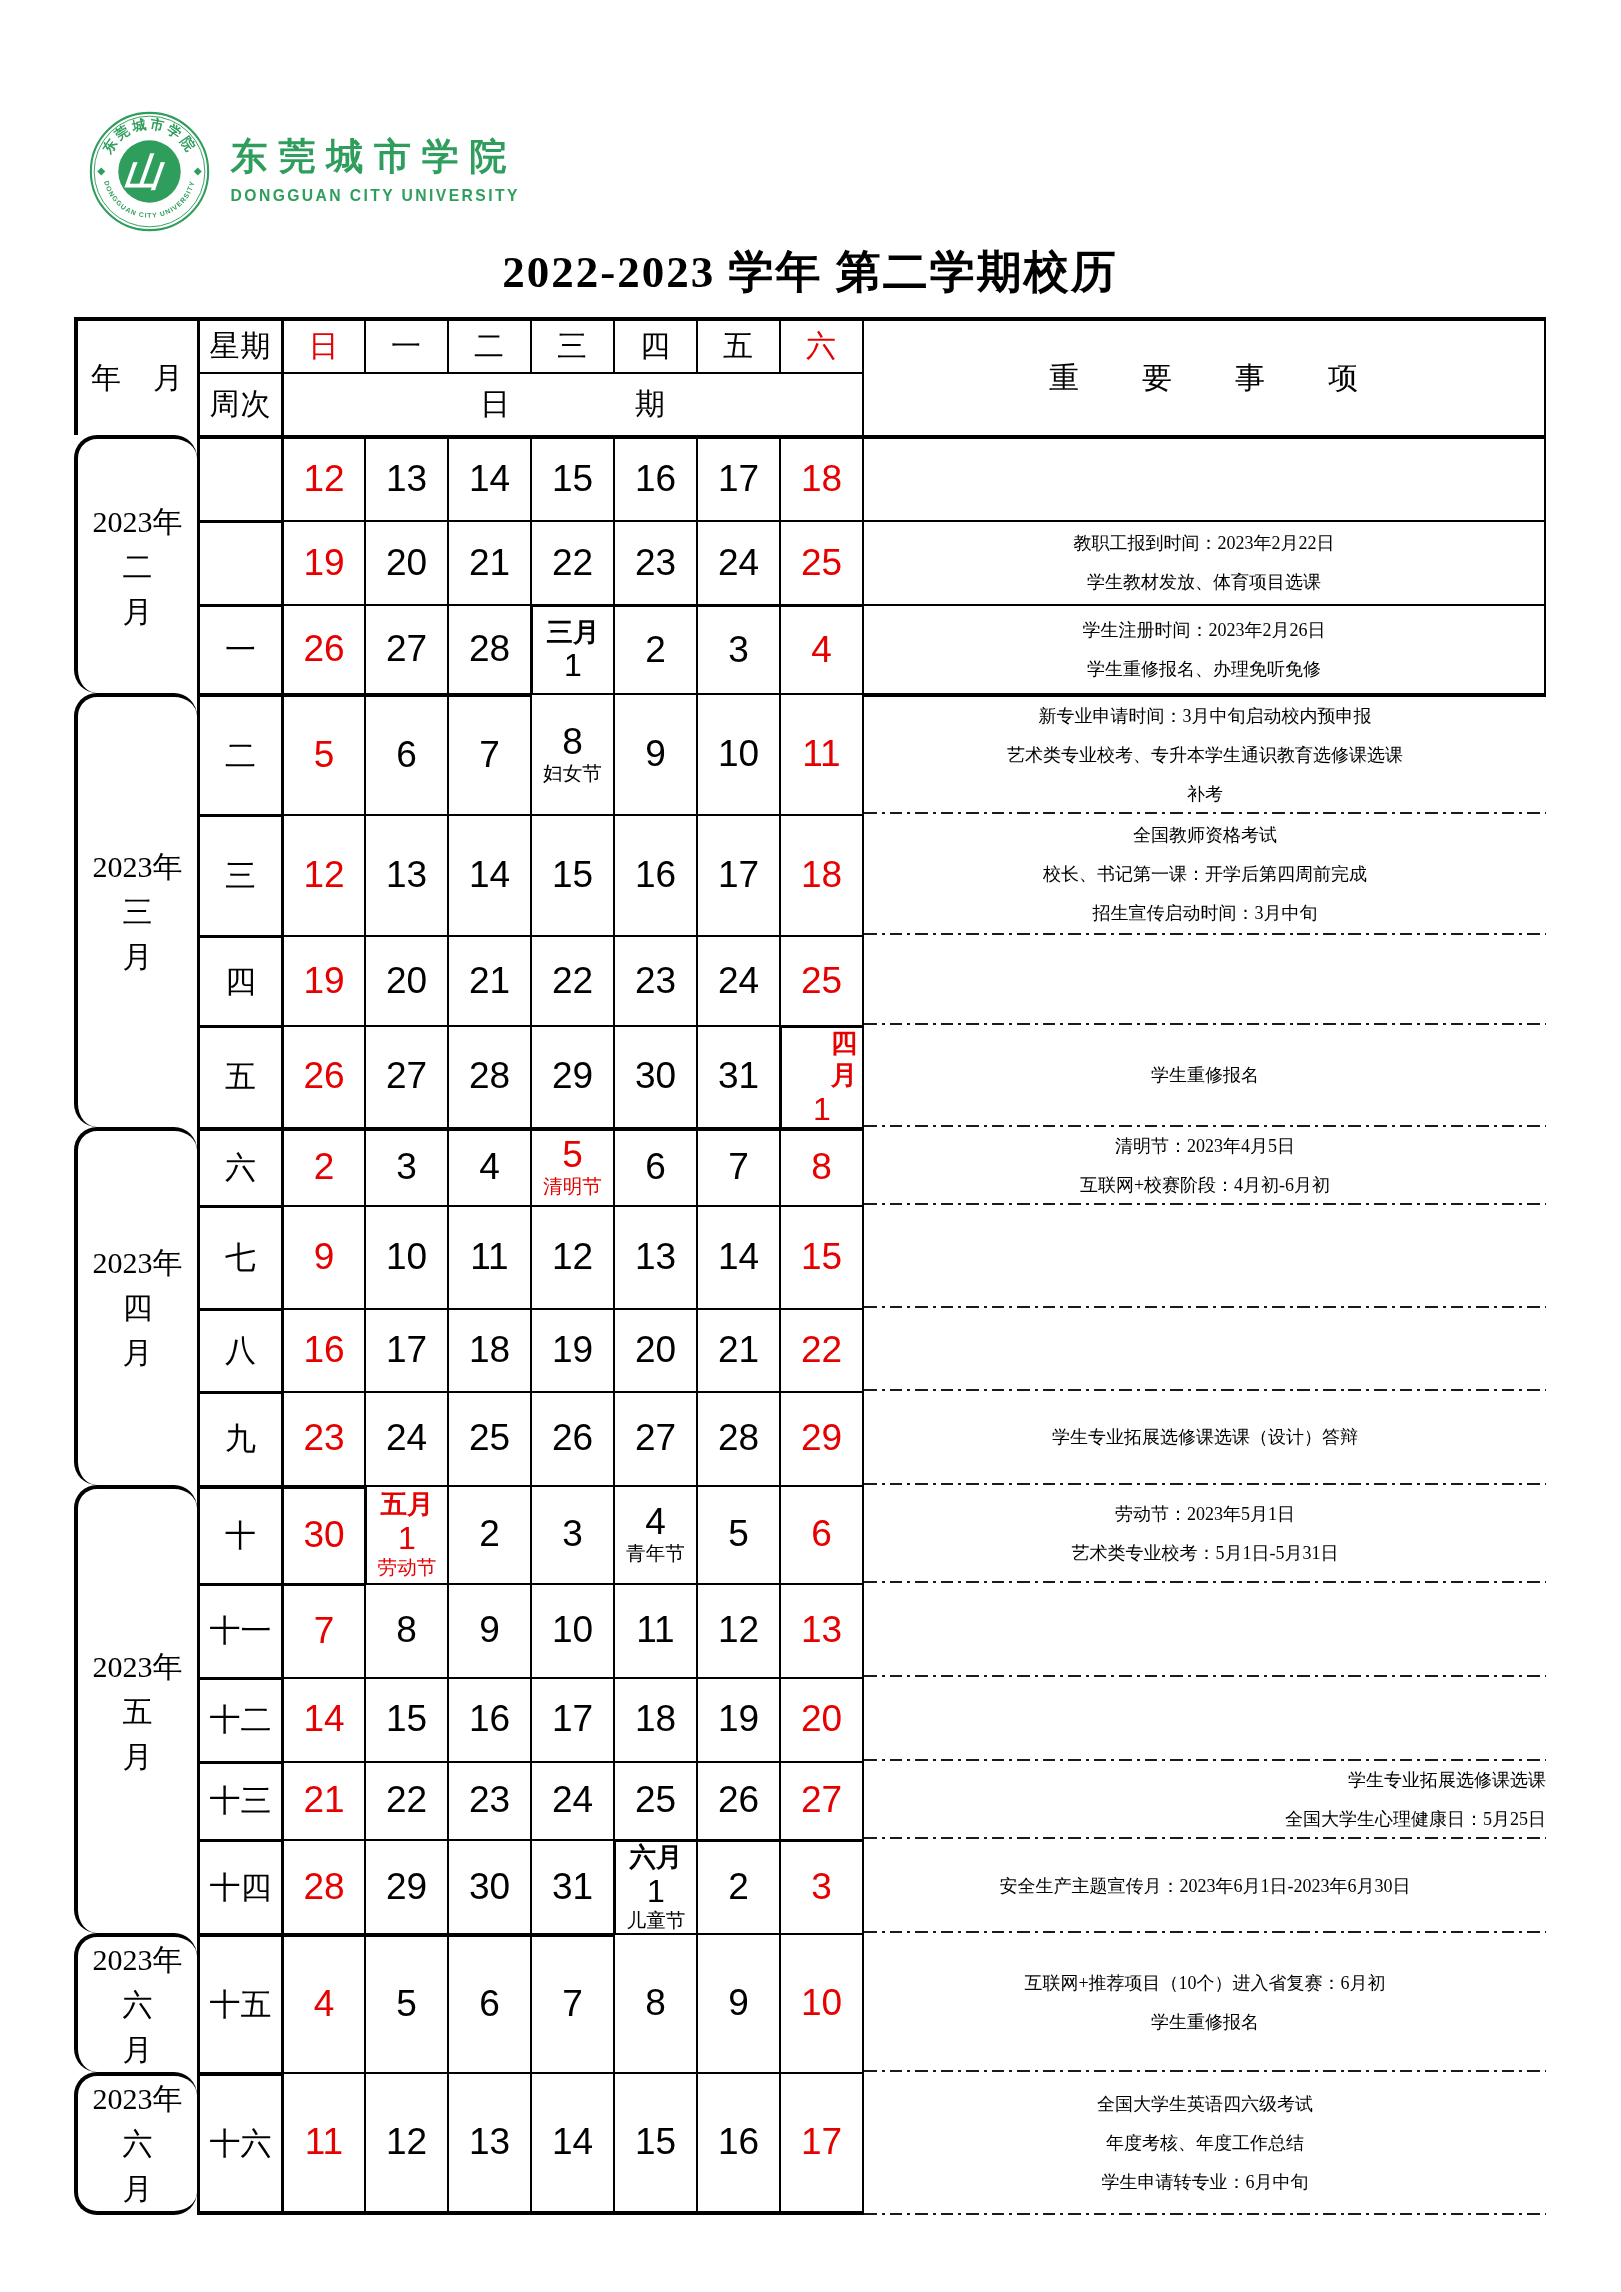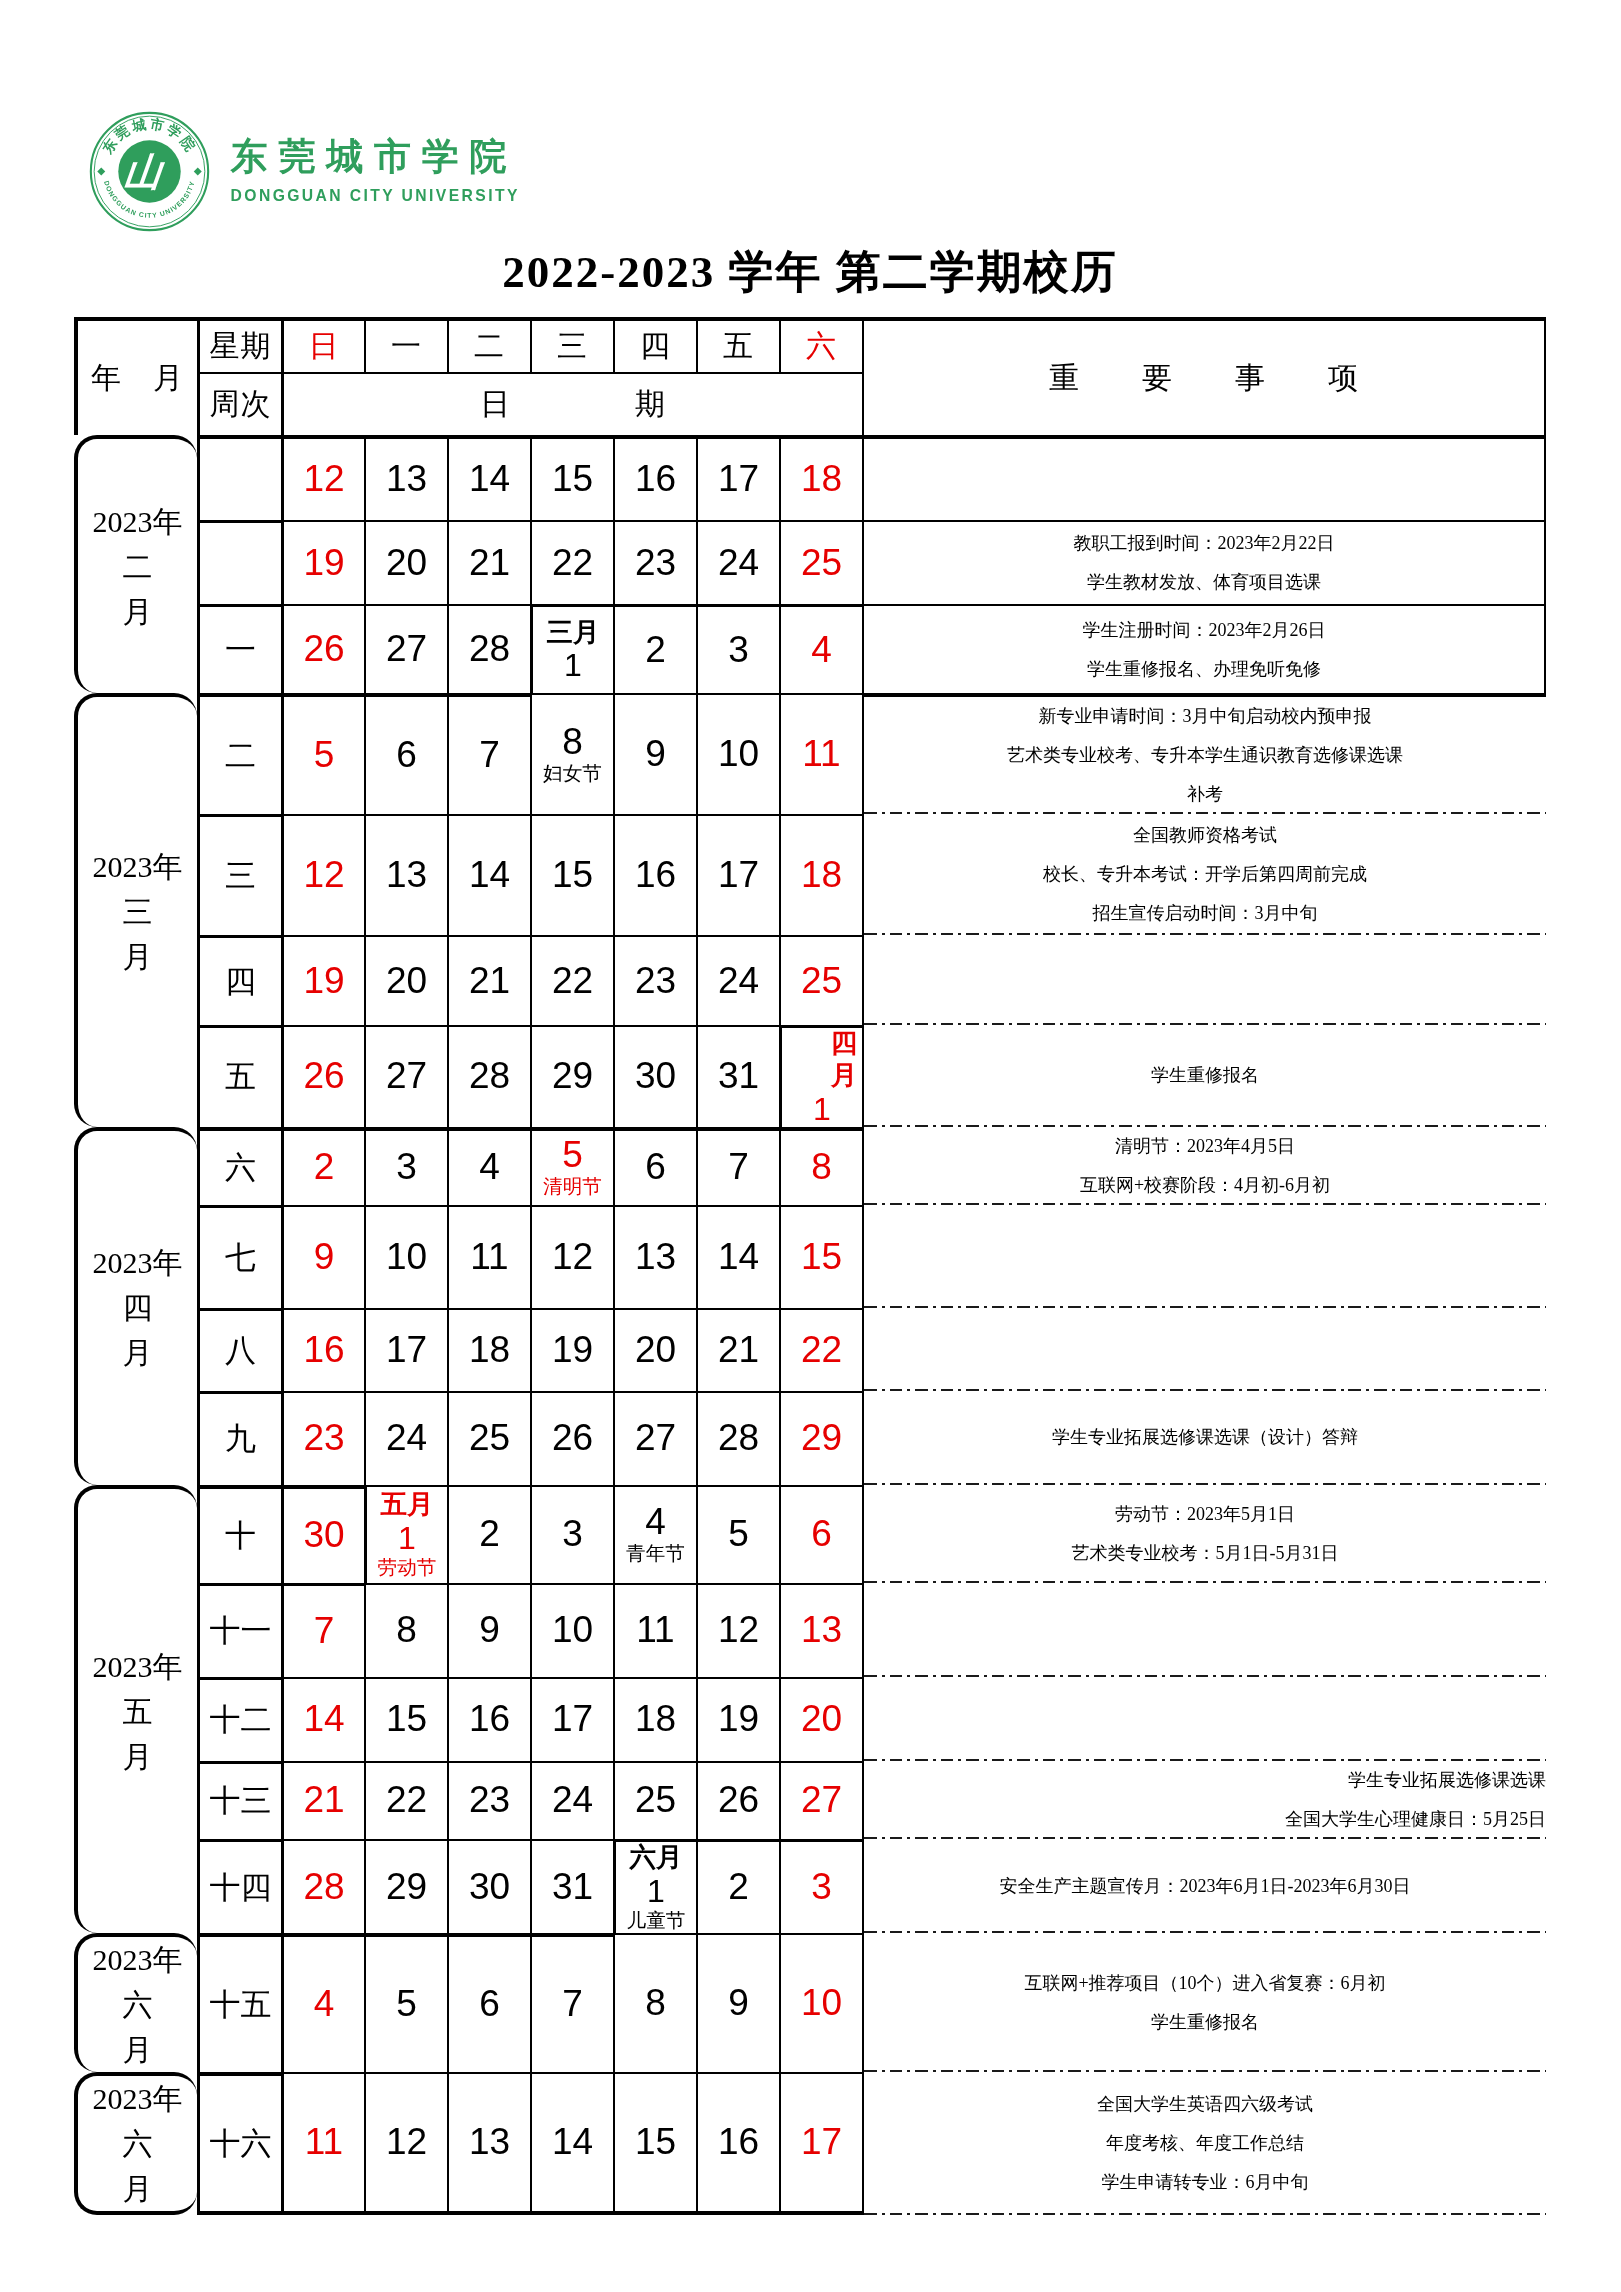--- a/index.html
+++ b/index.html
@@ -231,21 +231,21 @@
           <div class="day-num">16</div>
         </td>
         <td style="border-top-width: 2px; border-left-width: 2px;">
           <div class="day-num">17</div>
         </td>
         <td style="border-top-width: 2px; border-left-width: 2px;">
           <div class="day-num" style="color: rgb(230, 0, 0);">18</div>
         </td>
         <td class="notes-cell" style="border-top-width: 0px; border-left-width: 2px; border-right-width: 0px;">
           <div class="note-line">全国教师资格考试</div>
-          <div class="note-line">校长、专升本考试：开学后第四周前完成</div>
+          <div class="note-line">校长、书记第一课：开学后第四周前完成</div>
           <div class="note-line">招生宣传启动时间：3月中旬</div>
           <div class="dashline"></div>
         </td>
       </tr>
       <tr style="height: 90px;">
         <td class="week-cell" style="border-top-width: 3.9px; border-left-width: 3.9px;">四</td>
         <td style="border-top-width: 2px; border-left-width: 3.9px;">
           <div class="day-num" style="color: rgb(230, 0, 0);">19</div>
         </td>
         <td style="border-top-width: 2px; border-left-width: 2px;">

